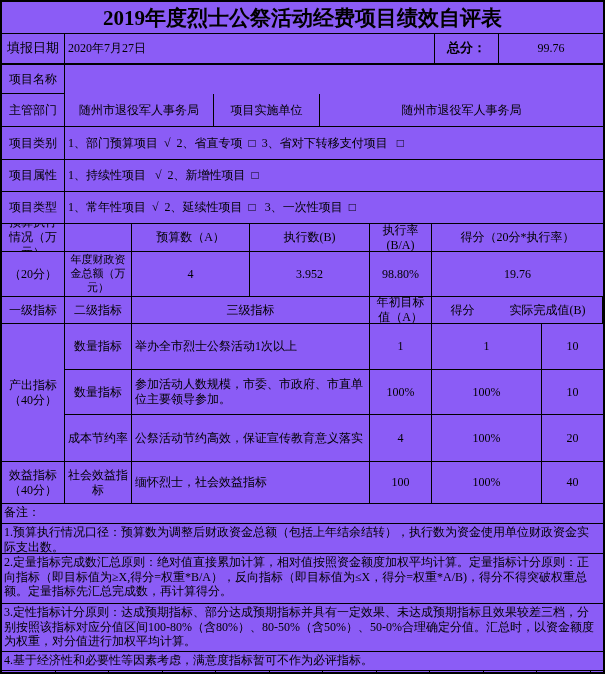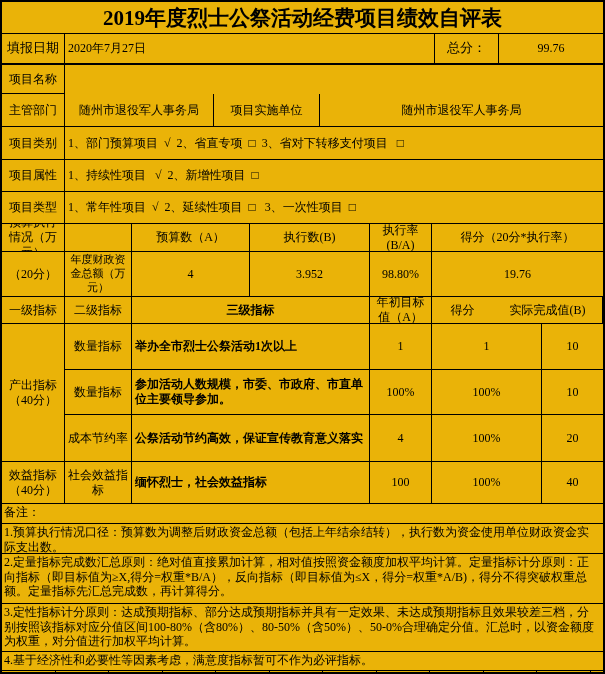--- a/index.html
+++ b/index.html
@@ -1,21 +1,21 @@
 <!DOCTYPE html>
 <html><head>
 <meta charset="utf-8">
 <style>
   html,body { margin:0; padding:0; background:#fff; }
   .sheet {
     position:relative;
     width:605px; height:674px;
     box-sizing:border-box;
     border:2px solid #000;
-    background:#eab308;
+    background:#8b5cf6;
     color:#000;
     font-family:"Liberation Serif","DejaVu Serif",serif;
     overflow:hidden;
   }
   .row { display:flex; width:100%; }
   .cell {
     box-sizing:border-box;
     border-right:1px solid #000;
     border-bottom:1px solid #000;
     display:flex; align-items:center; justify-content:center;
@@ -43,26 +43,26 @@
     padding:1px 4px 0 2px;
     text-align:left;
     overflow:hidden;
   }
   .sliver { display:flex; height:7px; }
   .sliver div { box-sizing:border-box; border-right:1px solid #000; width:53.5px; height:100%; }
   .sliver div:last-child { border-right:none; flex:1; }
   
   .w-c1 { width:63px; flex:none; }
   .w-c2 { width:67px; flex:none; }
-  .w-c3 { width:238px; flex:none;font-weight:bold; }
+  .w-c3 { width:238px; flex:none; }
   .w-c4 { width:62px; flex:none; }
   .w-c5 { width:110px; flex:none; }
   .w-fill { flex:1; }
   .w-date { width:370px; flex:none; }
-  .w-score-lbl { width:64px; flex:none; }
+  .w-score-lbl { width:64px; flex:none;font-weight:bold; }
   .w-dept { width:149px; flex:none; }
   .w-impl { width:106px; flex:none; }
   .w-budA { width:118px; flex:none; }
   .w-budB { width:120px; flex:none; }
 </style>
 </head>
 <body>
 
 <div class="sheet">
 

